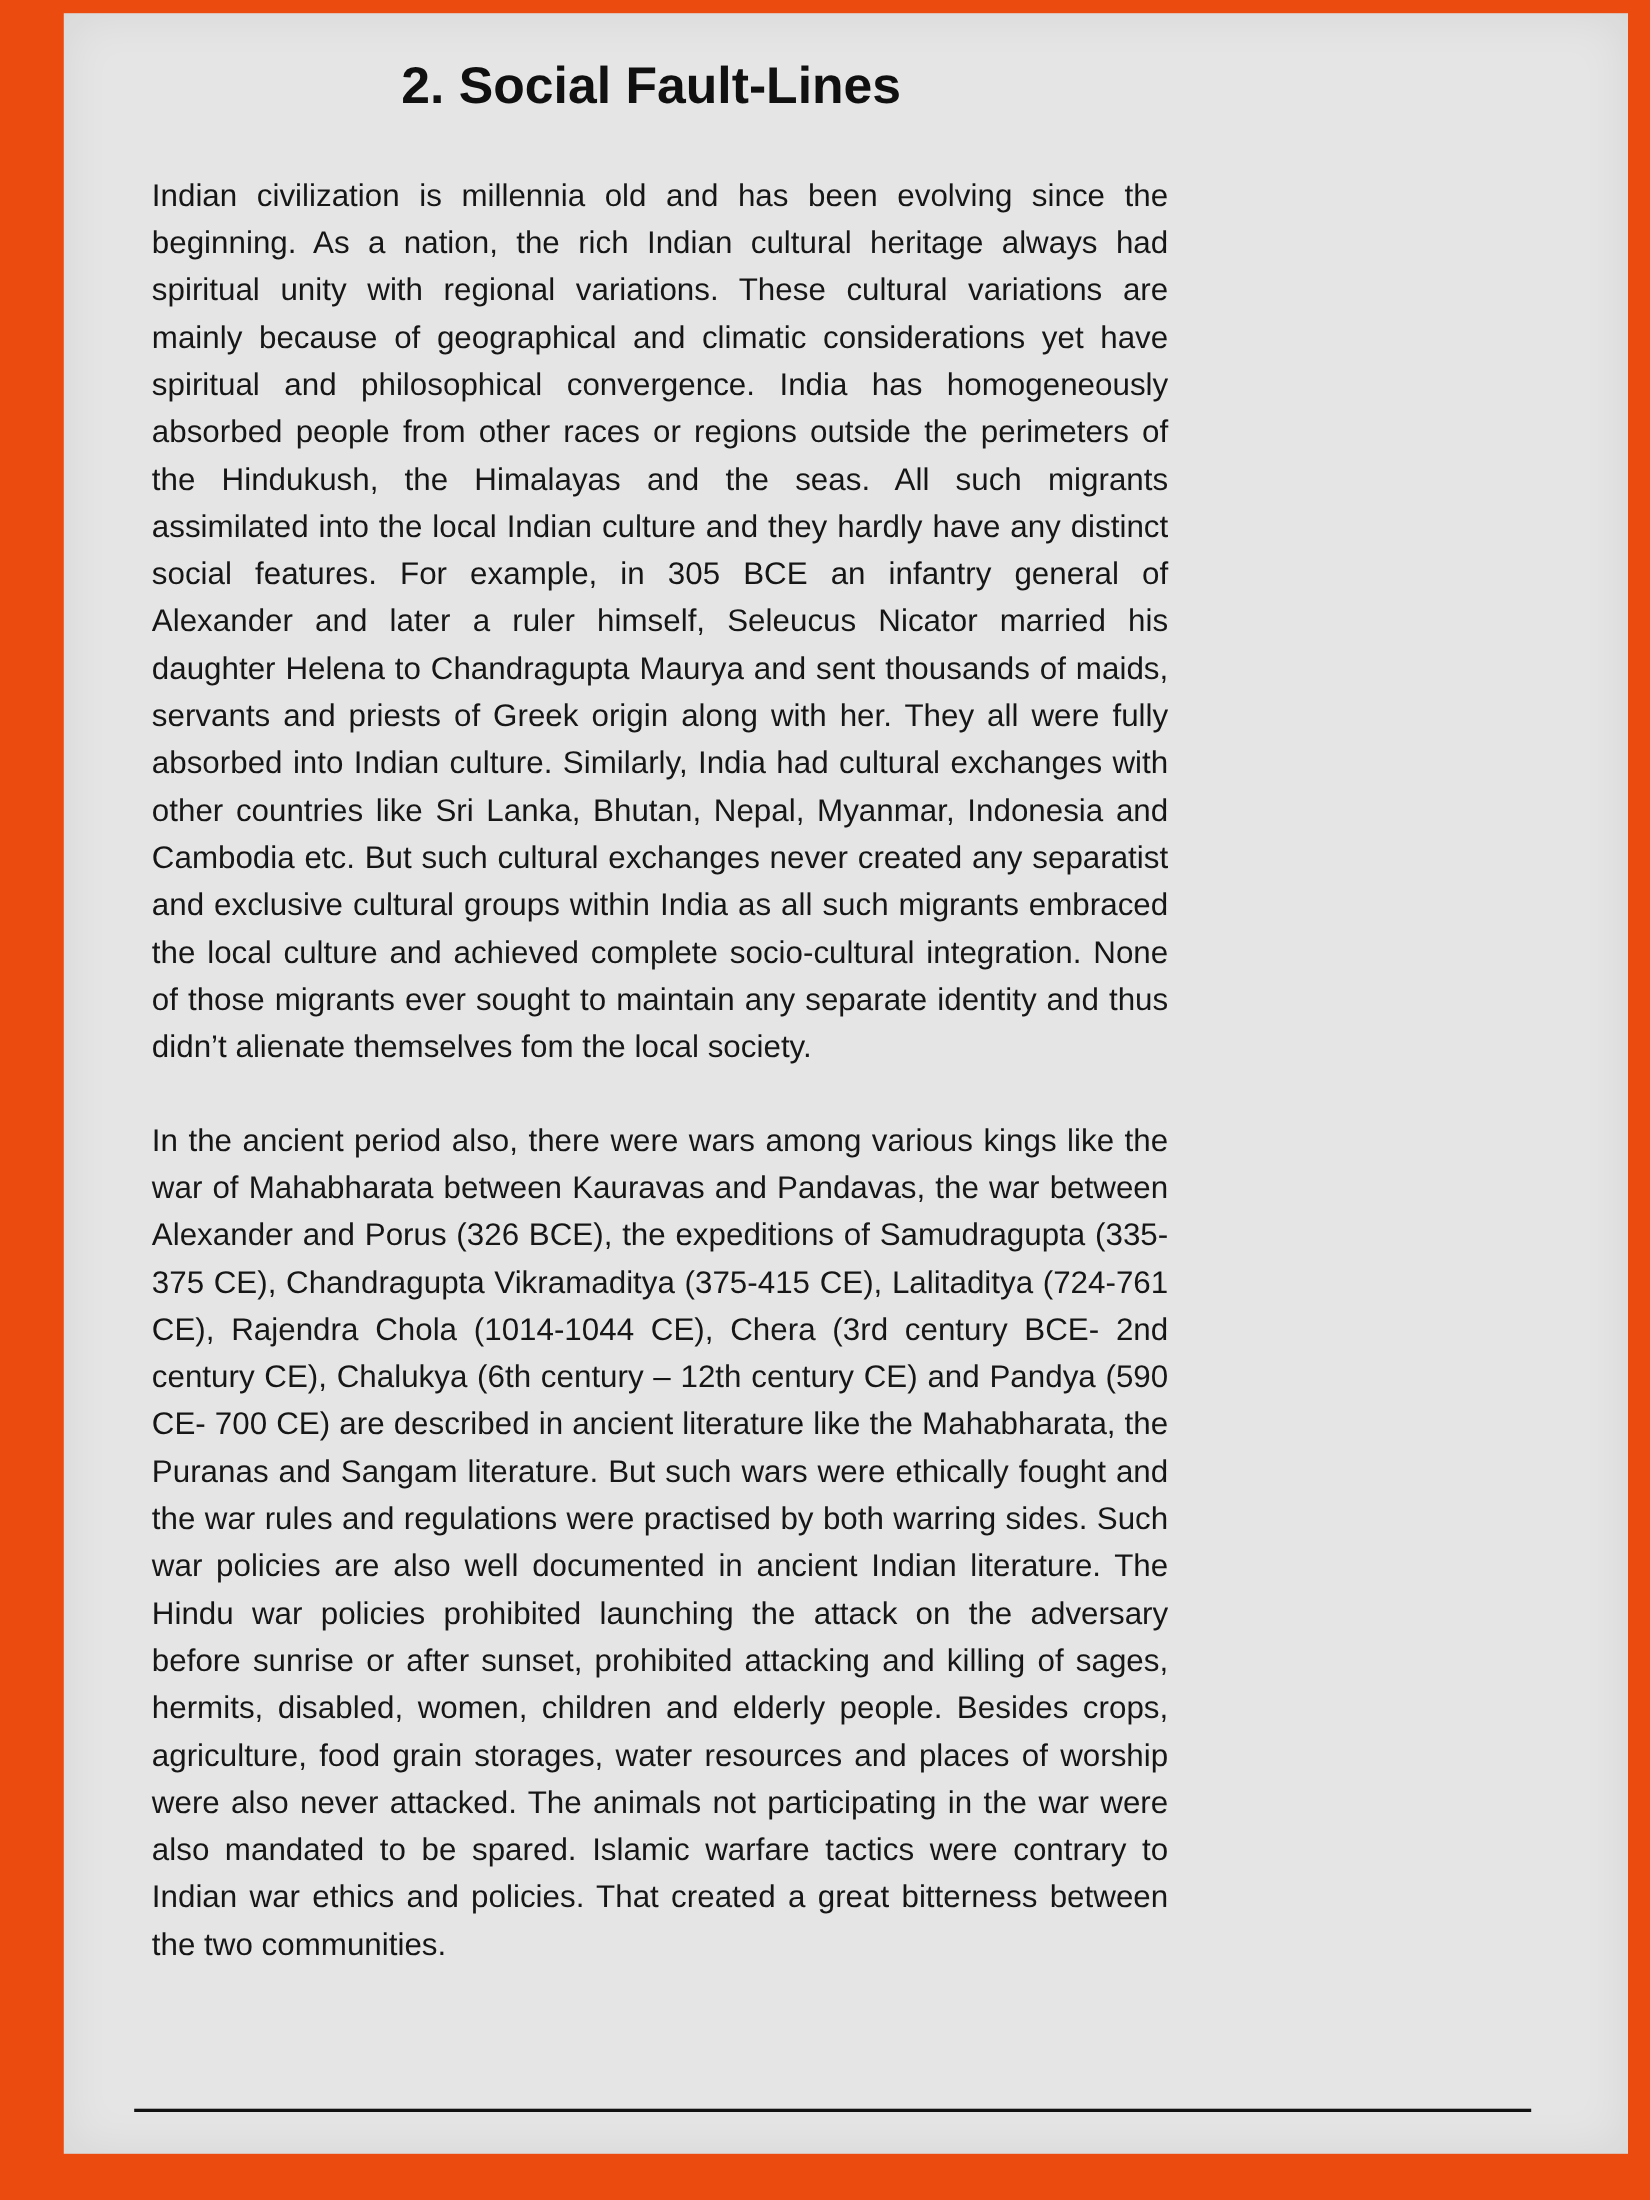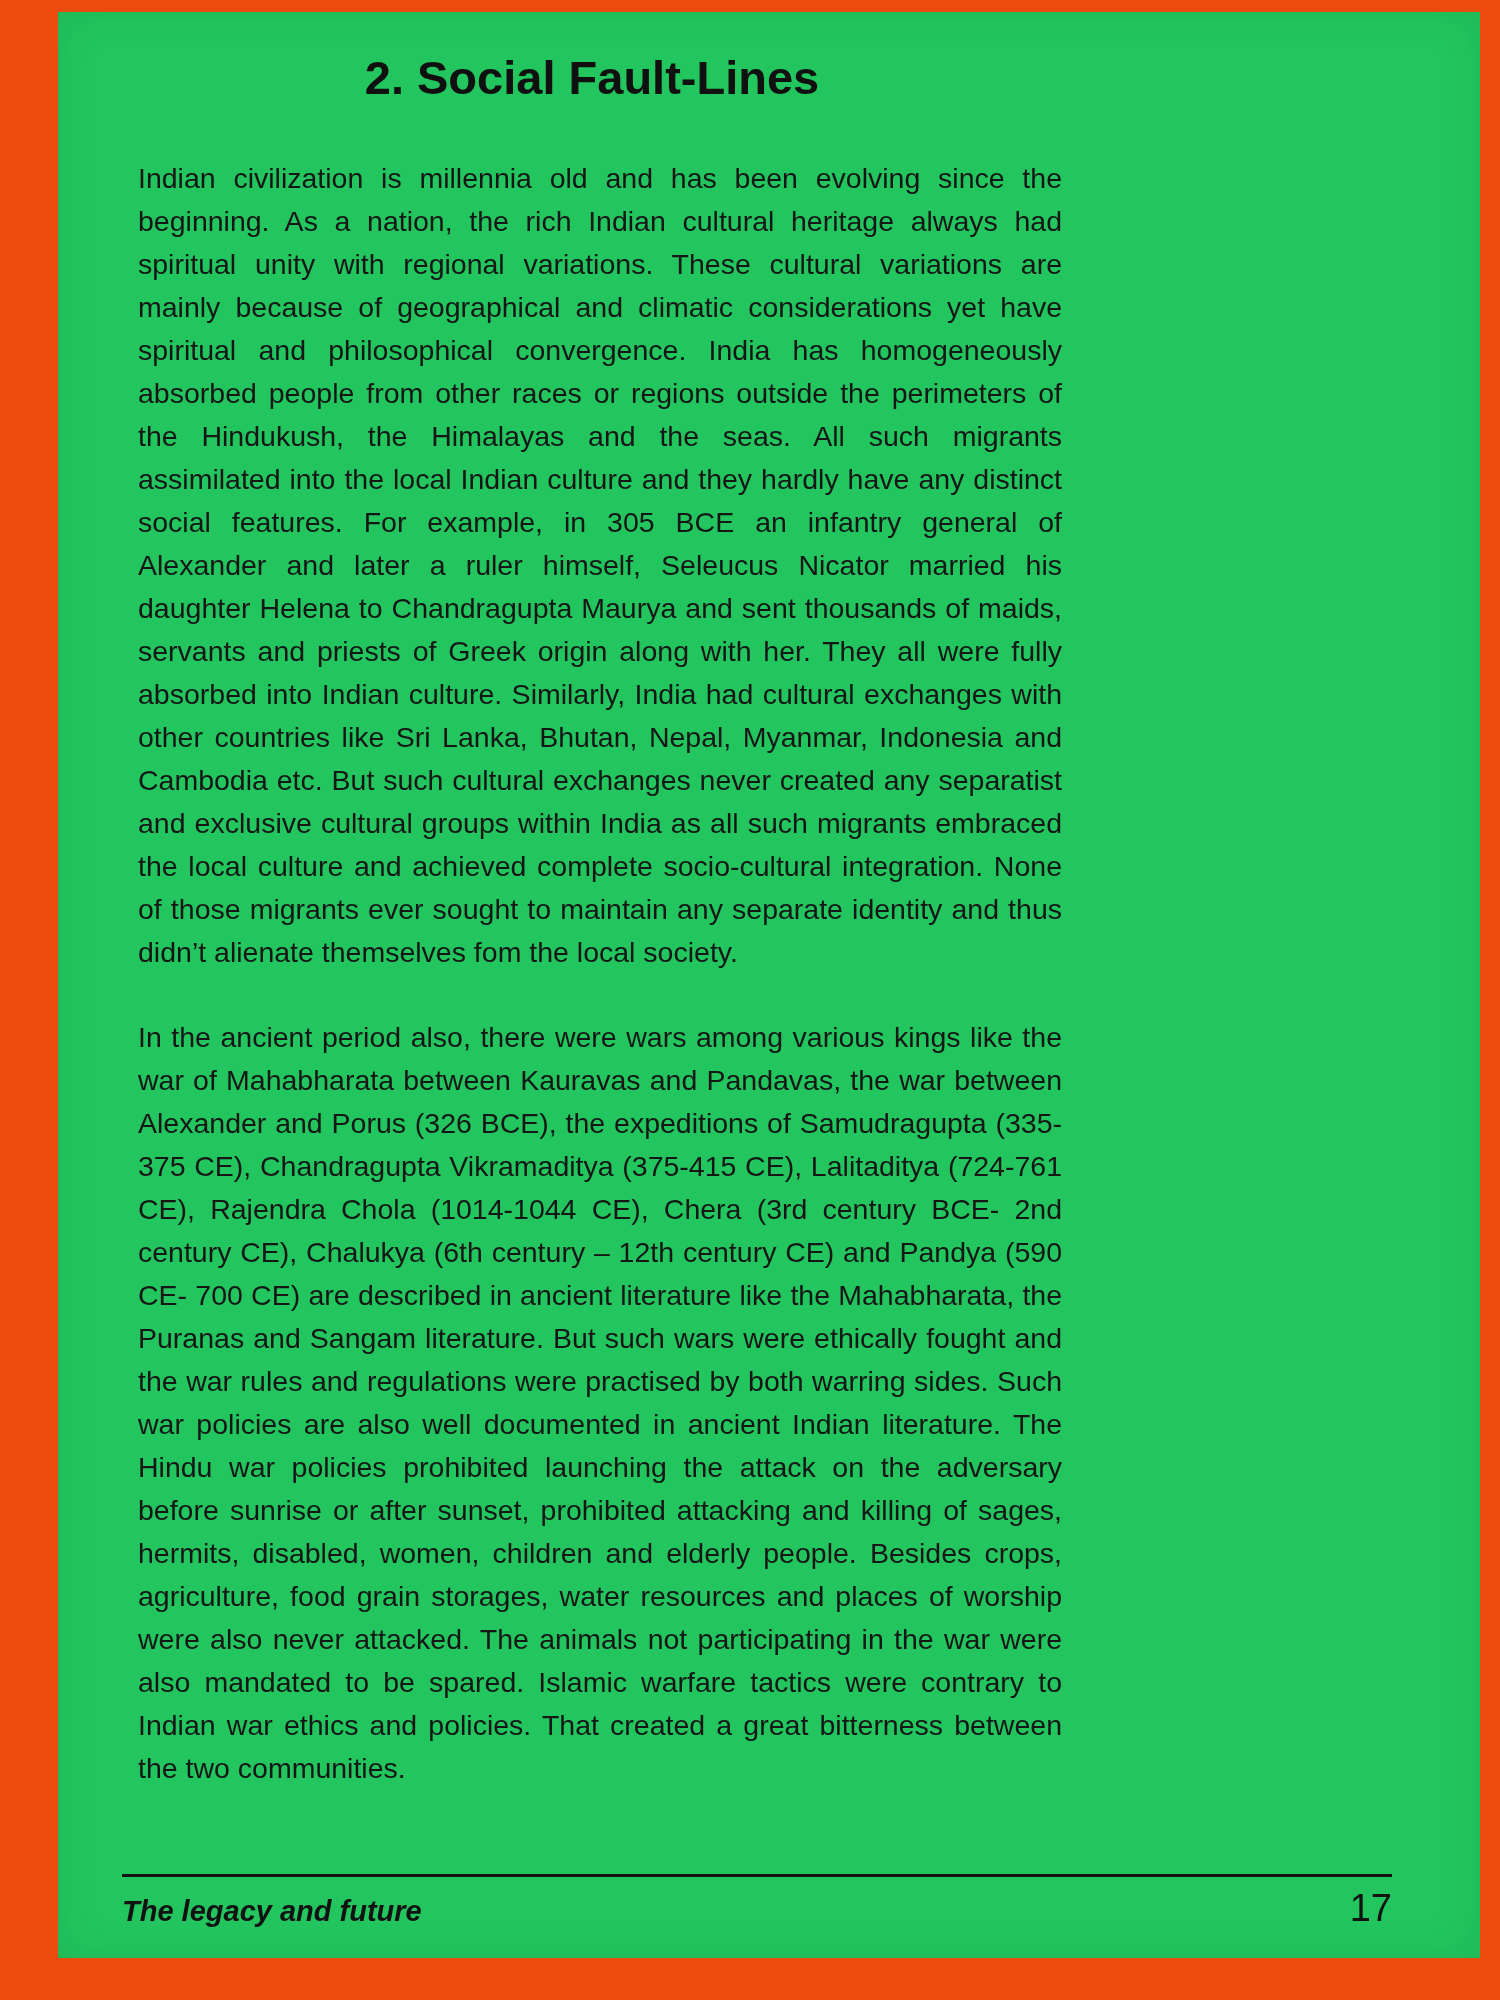--- a/index.html
+++ b/index.html
@@ -13,21 +13,21 @@
     font-family: "Liberation Sans", sans-serif;
     position: relative;
     overflow: hidden;
   }
   .page {
     position: absolute;
     left: 58px;
     top: 12px;
     right: 20px;
     bottom: 42px;
-    background: #22c55e;
+    background: #e5e5e5;
     box-shadow: inset 0 0 45px rgba(0,0,0,0.07);
     color: #141414;
   }
   .content {
     position: absolute;
     left: 64px;
     top: 38px;
     width: 940px;
   }
   h1.title {
@@ -78,18 +78,14 @@
 
 <div class="page">
   <div class="content">
     <h1 class="title">2.  Social Fault-Lines</h1>
     <p class="para">Indian civilization is millennia old and has been evolving since the beginning. As a nation, the rich Indian cultural heritage always had spiritual unity with regional variations. These cultural variations are mainly because of geographical and climatic considerations yet have spiritual and philosophical convergence. India has homogeneously absorbed people from other races or regions outside the perimeters of the Hindukush, the Himalayas and the seas. All such migrants assimilated into the local Indian culture and they hardly have any distinct social features. For example, in 305 BCE an infantry general of Alexander and later a ruler himself, Seleucus Nicator married his daughter Helena to Chandragupta Maurya and sent thousands of maids, servants and priests of Greek origin along with her. They all were fully absorbed into Indian culture. Similarly, India had cultural exchanges with other countries like Sri Lanka, Bhutan, Nepal, Myanmar, Indonesia and Cambodia etc. But such cultural exchanges never created any separatist and exclusive cultural groups within India as all such migrants embraced the local culture and achieved complete socio-cultural integration. None of those migrants ever sought to maintain any separate identity and thus didn’t alienate themselves fom the local society.</p>
     <p class="para">In the ancient period also, there were wars among various kings like the war of Mahabharata between Kauravas and Pandavas, the war between Alexander and Porus (326 BCE), the expeditions of Samudragupta (335-375 CE), Chandragupta Vikramaditya (375-415 CE), Lalitaditya (724-761 CE), Rajendra Chola (1014-1044 CE), Chera (3rd century BCE- 2nd century CE), Chalukya (6th century – 12th century CE) and Pandya (590 CE- 700 CE) are described in ancient literature like the Mahabharata, the Puranas and Sangam literature. But such wars were ethically fought and the war rules and regulations were practised by both warring sides. Such war policies are also well documented in ancient Indian literature. The Hindu war policies prohibited launching the attack on the adversary before sunrise or after sunset, prohibited attacking and killing of sages, hermits, disabled, women, children and elderly people. Besides crops, agriculture, food grain storages, water resources and places of worship were also never attacked. The animals not participating in the war were also mandated to be spared. Islamic warfare tactics were contrary to Indian war ethics and policies. That created a great bitterness between the two communities.</p>
   </div>
 
   <div class="footer">
     <div class="rule"></div>
-    <div class="footer-row">
-      <span class="footer-book">The legacy and future</span>
-      <span class="footer-pagenum">17</span>
-    </div>
   </div>
 </div>
 
 </body></html>

